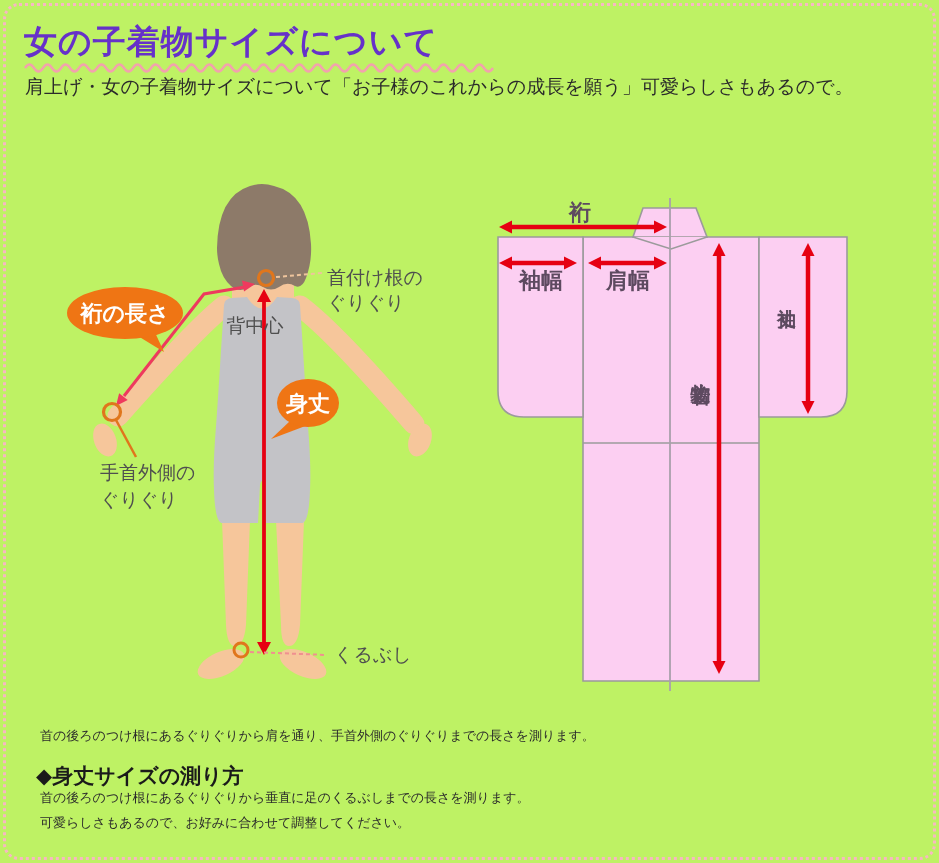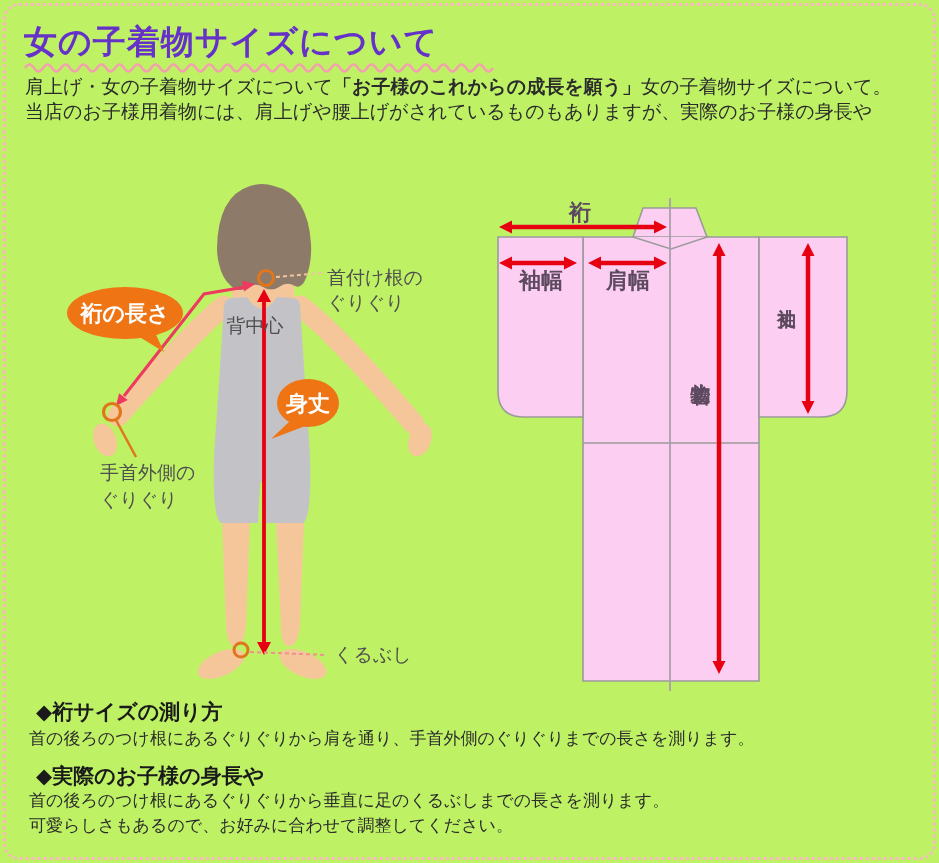--- a/index.html
+++ b/index.html
@@ -16,50 +16,49 @@
   .title {
     position:absolute; left:24px; top:20px;
     font-size:33px; font-weight:bold; color:#6631c9; letter-spacing:1px;
     white-space:nowrap;
   }
   .wave { position:absolute; left:24px; top:60px; width:474px; height:14px; }
   .intro {
     position:absolute; left:25px; top:74px; width:890px;
     font-size:19px; line-height:25px; color:#2b2b2b; white-space:nowrap;
   }
-  .intro b { font-weight:bold; }
+  .intro b { font-weight:normal; }
   .diagram { position:absolute; left:0; top:170px; width:939px; height:535px; }
   .sec-head {
     position:absolute; left:36px; font-size:21px; font-weight:bold; color:#1a1a1a;
     white-space:nowrap;
   }
   .sec-body {
-    position:absolute; left:29px; font-size:17px; color:#2b2b2b; white-space:nowrap;
+    position:absolute; left:40px; font-size:13px; color:#2b2b2b; white-space:nowrap;
   }
   svg text { font-family:"Liberation Sans","DejaVu Sans",sans-serif; }
   .lbl { fill:#4f4f4f; font-size:19px; }
   .klbl { fill:#5d4a60; font-size:22px; font-weight:600; }
   .kvert { fill:#5d4a60; font-weight:600; writing-mode:vertical-rl; text-orientation:upright; }
   .bubble-txt { fill:#ffffff; font-size:22px; font-weight:bold; text-anchor:middle; }
 </style>
 </head>
 <body>
 
 <div class="page">
   <div class="frame"></div>
 
   <h1 class="title">女の子着物サイズについて</h1>
 
   <svg class="wave" viewBox="0 0 474 14">
     <path d="M1,8 q4.5,-7 9,0 t9,0 t9,0 t9,0 t9,0 t9,0 t9,0 t9,0 t9,0 t9,0 t9,0 t9,0 t9,0 t9,0 t9,0 t9,0 t9,0 t9,0 t9,0 t9,0 t9,0 t9,0 t9,0 t9,0 t9,0 t9,0 t9,0 t9,0 t9,0 t9,0 t9,0 t9,0 t9,0 t9,0 t9,0 t9,0 t9,0 t9,0 t9,0 t9,0 t9,0 t9,0 t9,0 t9,0 t9,0 t9,0 t9,0 t9,0 t9,0 t9,0 t9,0 t9,0" fill="none" stroke="#f2a2ad" stroke-width="2.4"></path>
   </svg>
 
   <div class="intro">
-    <div><span>肩上げ・女の子着物サイズについて</span><b>「お子様のこれからの成長を願う」</b><span>女の子着物サイズについて。</span></div>
-    <div>当店のお子様用着物には、肩上げや腰上げがされているものもありますが、実際のお子様の身長や</div>
+    <div><span>肩上げ・女の子着物サイズについて</span><b>「お子様のこれからの成長を願う」</b><span>可愛らしさもあるので。</span></div>
   </div>
 
   <svg class="diagram" viewBox="0 170 939 535">
 
     <g>
 
       <path d="M224,306 Q196,328 118,416" fill="none" stroke="#f6c69b" stroke-width="21" stroke-linecap="round"></path>
       <path d="M300,306 Q335,332 414,424" fill="none" stroke="#f6c69b" stroke-width="21" stroke-linecap="round"></path>
       <ellipse cx="105" cy="440" rx="11" ry="17" transform="rotate(-20 105 440)" fill="#f6c69b"></ellipse>
       <ellipse cx="420" cy="440" rx="11" ry="17" transform="rotate(20 420 440)" fill="#f6c69b"></ellipse>
@@ -150,18 +149,17 @@
       <polygon points="712.5,661 725.5,661 719,674" fill="#e60012"></polygon>
 
       <text x="580" y="220" class="klbl" text-anchor="middle">裄</text>
       <text x="541" y="288" class="klbl" text-anchor="middle">袖幅</text>
       <text x="628" y="288" class="klbl" text-anchor="middle">肩幅</text>
       <text x="787" y="293" class="kvert" font-size="19">袖丈</text>
       <text x="701" y="368" class="kvert" font-size="20">着物丈</text>
     </g>
   </svg>
 
-  <div class="sec-head" style="top:698px">◆裄サイズの測り方</div>
   <div class="sec-body" style="top:727px">首の後ろのつけ根にあるぐりぐりから肩を通り、手首外側のぐりぐりまでの長さを測ります。</div>
-  <div class="sec-head" style="top:762px">◆実際のお子様の身長や</div>
+  <div class="sec-head" style="top:762px">◆身丈サイズの測り方</div>
   <div class="sec-body" style="top:814px">可愛らしさもあるので、お好みに合わせて調整してください。</div>
   <div class="sec-body" style="top:789px">首の後ろのつけ根にあるぐりぐりから垂直に足のくるぶしまでの長さを測ります。</div>
 </div>
 
 </body></html>

